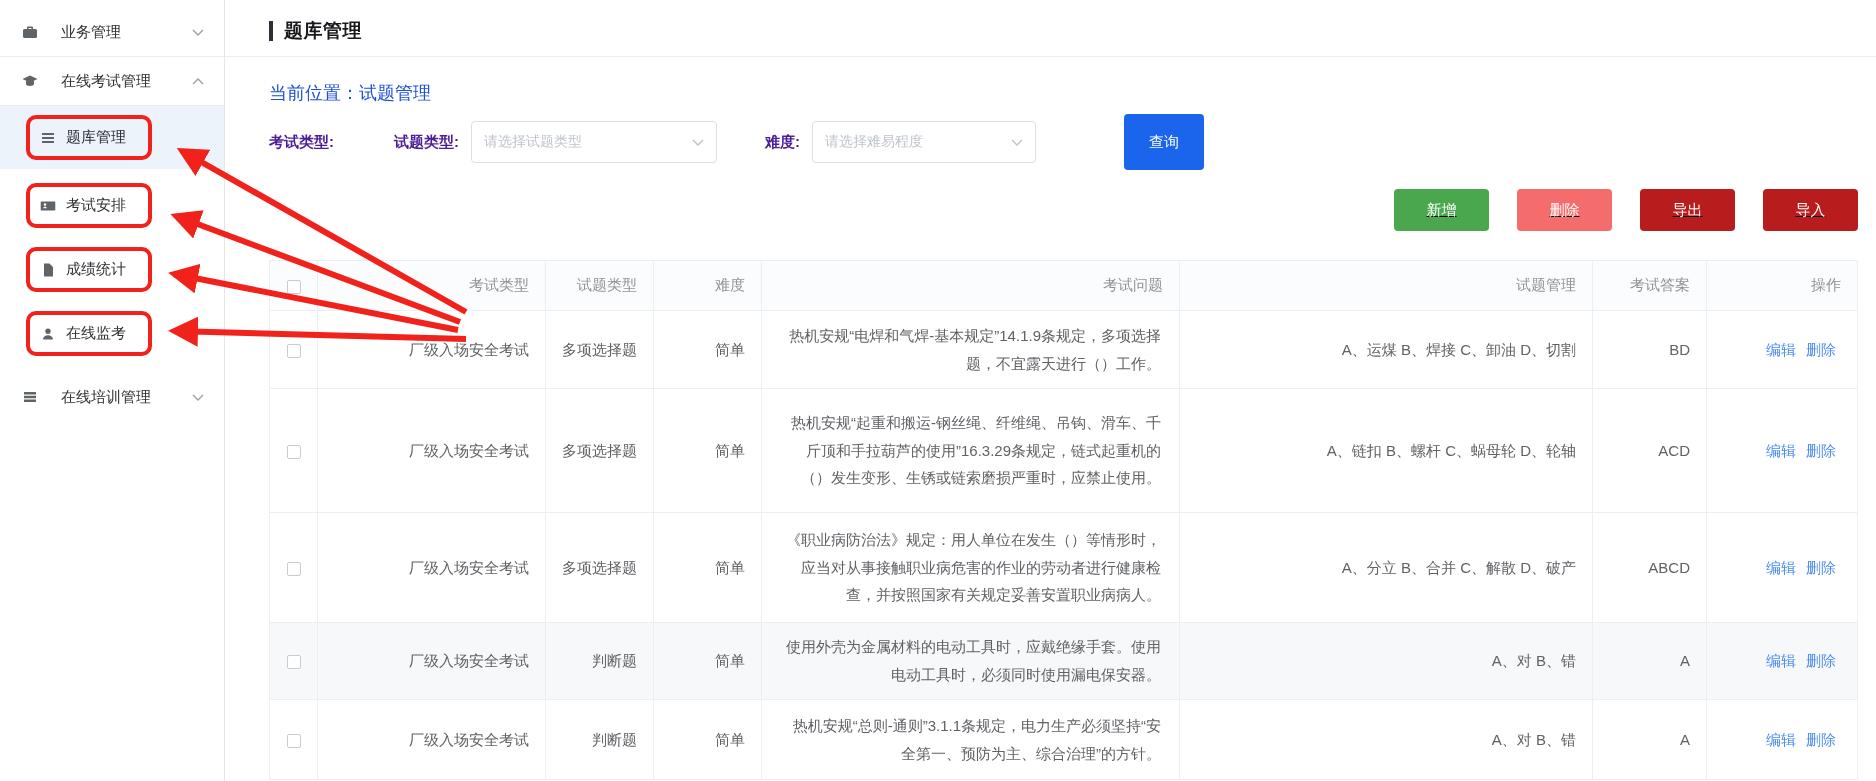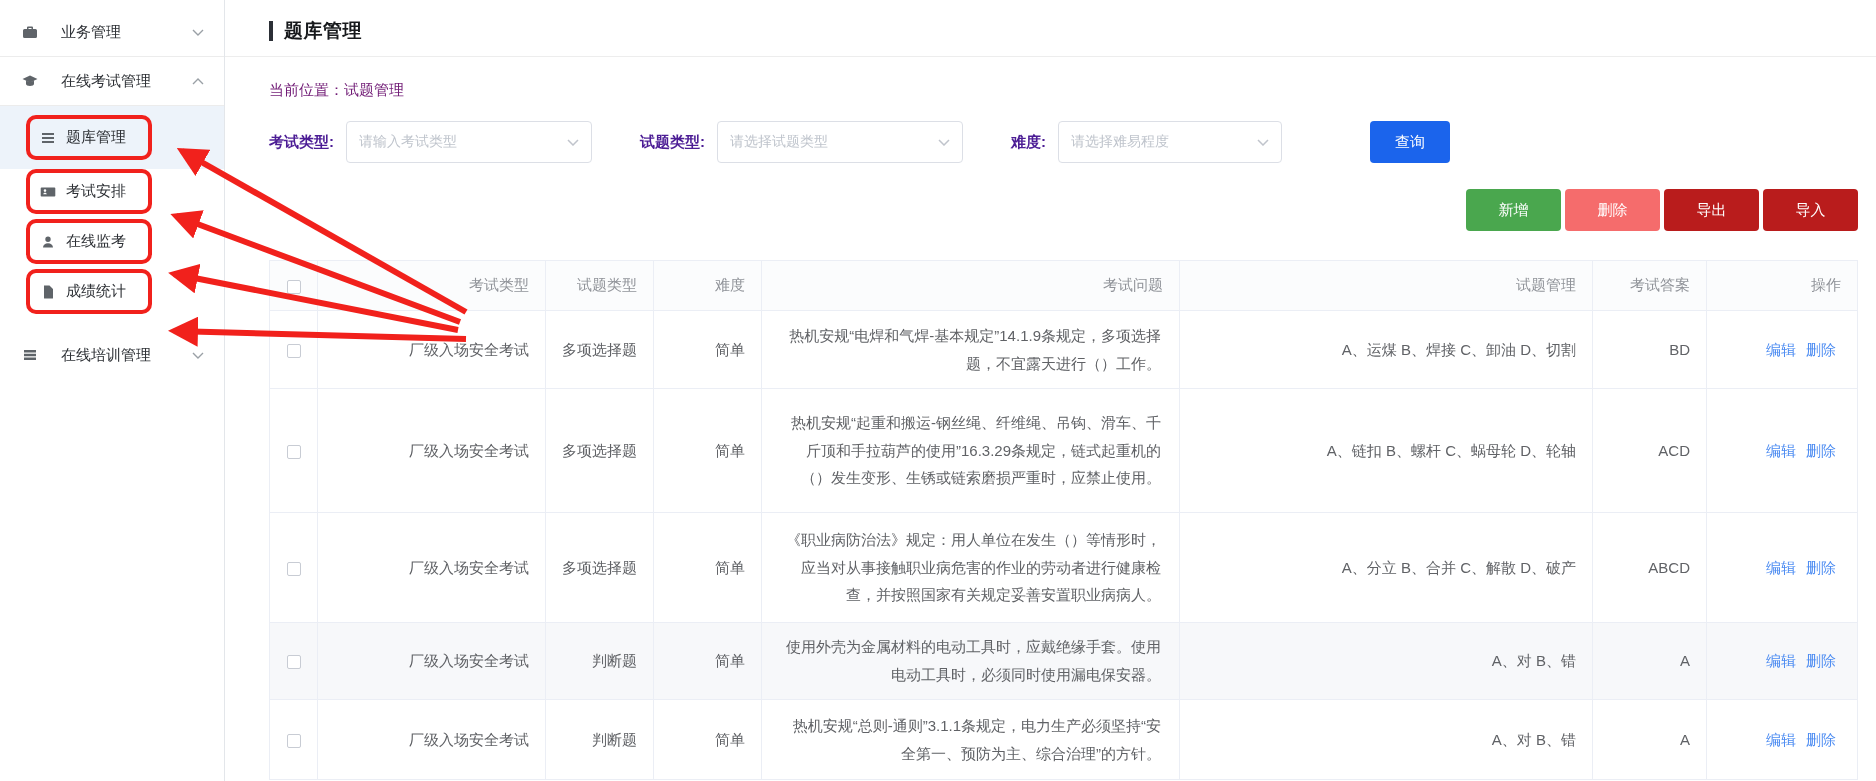--- a/index.html
+++ b/index.html
@@ -8,47 +8,47 @@
   .app { position:relative; display:flex; width:1876px; height:781px; background:#fff; }
 
   
   .sidebar { width:225px; min-width:225px; height:100%; border-right:1px solid #e3e6ea; padding-top:8px; background:#fff; }
   .group { display:flex; align-items:center; gap:23px; height:48px; padding:0 20px 0 22px;
     font-size:15px; color:#2d3035; cursor:pointer; }
   .group .glabel { flex:0 0 auto; }
   .group .chev { margin-left:auto; display:flex; align-items:center; }
   .sdivider { height:1px; background:#ececec; }
   .gicon { display:inline-flex; align-items:center; color:#5f6469; }
-  .sub { padding:0 0 5px 26px; display:flex; cursor:pointer; }
+  .sub { padding:14px 0 5px 26px; display:flex; cursor:pointer; }
   .sub.active { background:#edf3fa; padding:9px 0 9px 26px; }
   .red-box { display:inline-flex; align-items:center; gap:10px; border:4px solid #f1211c;
     border-radius:10px; padding:9px 20px 9px 10px; font-size:15px; color:#2d3035; min-width:126px; }
   .group.training { margin-top:12px; }
 
   
   .main { flex:1; padding:0 18px 0 44px; background:#fff; }
   .title-row { display:flex; align-items:center; padding-top:16px; height:46px; }
   .tmark { width:4px; height:20px; background:#2b2f36; margin-right:11px; }
   .title-row h1 { font-size:19px; font-weight:700; color:#17191c; letter-spacing:.5px; }
   .hdivider { height:1px; background:#ededed; margin:10px -18px 0 -44px; }
-  .breadcrumb { margin-top:24px; font-size:15px; color:#701a75; height:20px; }
+  .breadcrumb { margin-top:24px; font-size:18px; color:#1d4ed8; height:20px; }
 
   .filters { display:flex; align-items:center; margin-top:20px; height:42px; }
   .fgroup { display:flex; align-items:center; margin-right:48px; }
   .flabel { font-size:15px; font-weight:700; color:#4c1d95; margin-right:12px; white-space:nowrap; }
   .select { height:42px; border:1px solid #dcdfe6; border-radius:4px; background:#fff;
     display:flex; align-items:center; justify-content:space-between; padding:0 12px; cursor:pointer; }
   .select .ph { font-size:14px; color:#bfc4cc; }
   .w1 { width:246px; } .w2 { width:246px; } .w3 { width:224px; }
   .schev { display:flex; align-items:center; }
 
   .btn { border:none; border-radius:4px; color:#fff; font-size:15px; cursor:pointer;
     font-family:inherit; display:inline-flex; align-items:center; justify-content:center; }
-  .btn.primary { width:80px; height:42px; background:#1b64ec; margin-left:40px; }
-  .actions { display:flex; justify-content:flex-end; gap:4px; margin-top:26px; height:42px; }
+  .btn.primary { width:80px; height:56px; background:#1b64ec; margin-left:40px; }
+  .actions { display:flex; justify-content:flex-end; gap:28px; margin-top:26px; height:42px;text-decoration:underline; }
   .actions .btn { width:95px; height:42px; }
   .btn.success { background:#4aa74e; }
   .btn.danger  { background:#f56c6c; }
   .btn.warning { background:#b91c1c; }
 
   
   table.grid { width:100%; margin-top:29px; border-collapse:collapse; table-layout:fixed; }
   .grid th, .grid td { border:1px solid #ebeef5; text-align:right; vertical-align:middle;
     padding:8px 16px; word-break:break-all; }
   .grid thead tr { height:50px; background:#fbfcfd; }
@@ -120,35 +120,35 @@
             </svg>
         </span>
         <span>考试安排</span>
       </span>
     </div>
 
     <div class="sub">
       <span class="red-box">
         <span class="gicon">
           <svg viewBox="0 0 16 16" width="16" height="16">
+              <path fill="#5f6469" d="M4 1.5h5.5L13 5v9a.5.5 0 0 1-.5.5h-8A.5.5 0 0 1 4 14V1.5ZM6 7.5h4v1.1H6V7.5Zm0 2.6h4v1.1H6v-1.1Z"></path>
+            </svg>
+        </span>
+        <span>成绩统计</span>
+      </span>
+    </div>
+
+    <div class="sub">
+      <span class="red-box">
+        <span class="gicon">
+          <svg viewBox="0 0 16 16" width="16" height="16">
               <path fill="#5f6469" d="M8 8a2.7 2.7 0 1 0 0-5.4A2.7 2.7 0 0 0 8 8Zm-5 5.5c0-2.7 2.2-4.3 5-4.3s5 1.6 5 4.3H3Z"></path>
             </svg>
         </span>
         <span>在线监考</span>
-      </span>
-    </div>
-
-    <div class="sub">
-      <span class="red-box">
-        <span class="gicon">
-          <svg viewBox="0 0 16 16" width="16" height="16">
-              <path fill="#5f6469" d="M4 1.5h5.5L13 5v9a.5.5 0 0 1-.5.5h-8A.5.5 0 0 1 4 14V1.5ZM6 7.5h4v1.1H6V7.5Zm0 2.6h4v1.1H6v-1.1Z"></path>
-            </svg>
-        </span>
-        <span>成绩统计</span>
       </span>
     </div>
 
     <div class="group training">
       <span class="gicon">
         <svg viewBox="0 0 16 16" width="16" height="16">
             <path fill="#5f6469" d="M2 3h12v2.6H2zM2 6.7h12v2.6H2zM2 10.4h12v2.6H2z"></path>
           </svg>
       </span>
       <span class="glabel">在线培训管理</span>
@@ -165,28 +165,20 @@
       <span class="tmark"></span>
       <h1>题库管理</h1>
     </div>
     <div class="hdivider"></div>
 
     <div class="breadcrumb">当前位置：试题管理</div>
 
     <div class="filters">
       <div class="fgroup">
         <span class="flabel">考试类型:</span>
-        <div class="select w1">
-          <span class="ph">请输入考试类型</span>
-          <span class="schev">
-            <svg width="12" height="7" viewBox="0 0 12 7">
-                <polyline points="1,1 6,6 11,1" fill="none" stroke="#c0c4cc" stroke-width="1.5"></polyline>
-              </svg>
-          </span>
-        </div>
       </div>
       <div class="fgroup">
         <span class="flabel">试题类型:</span>
         <div class="select w2">
           <span class="ph">请选择试题类型</span>
           <span class="schev">
             <svg width="12" height="7" viewBox="0 0 12 7">
                 <polyline points="1,1 6,6 11,1" fill="none" stroke="#c0c4cc" stroke-width="1.5"></polyline>
               </svg>
           </span>

